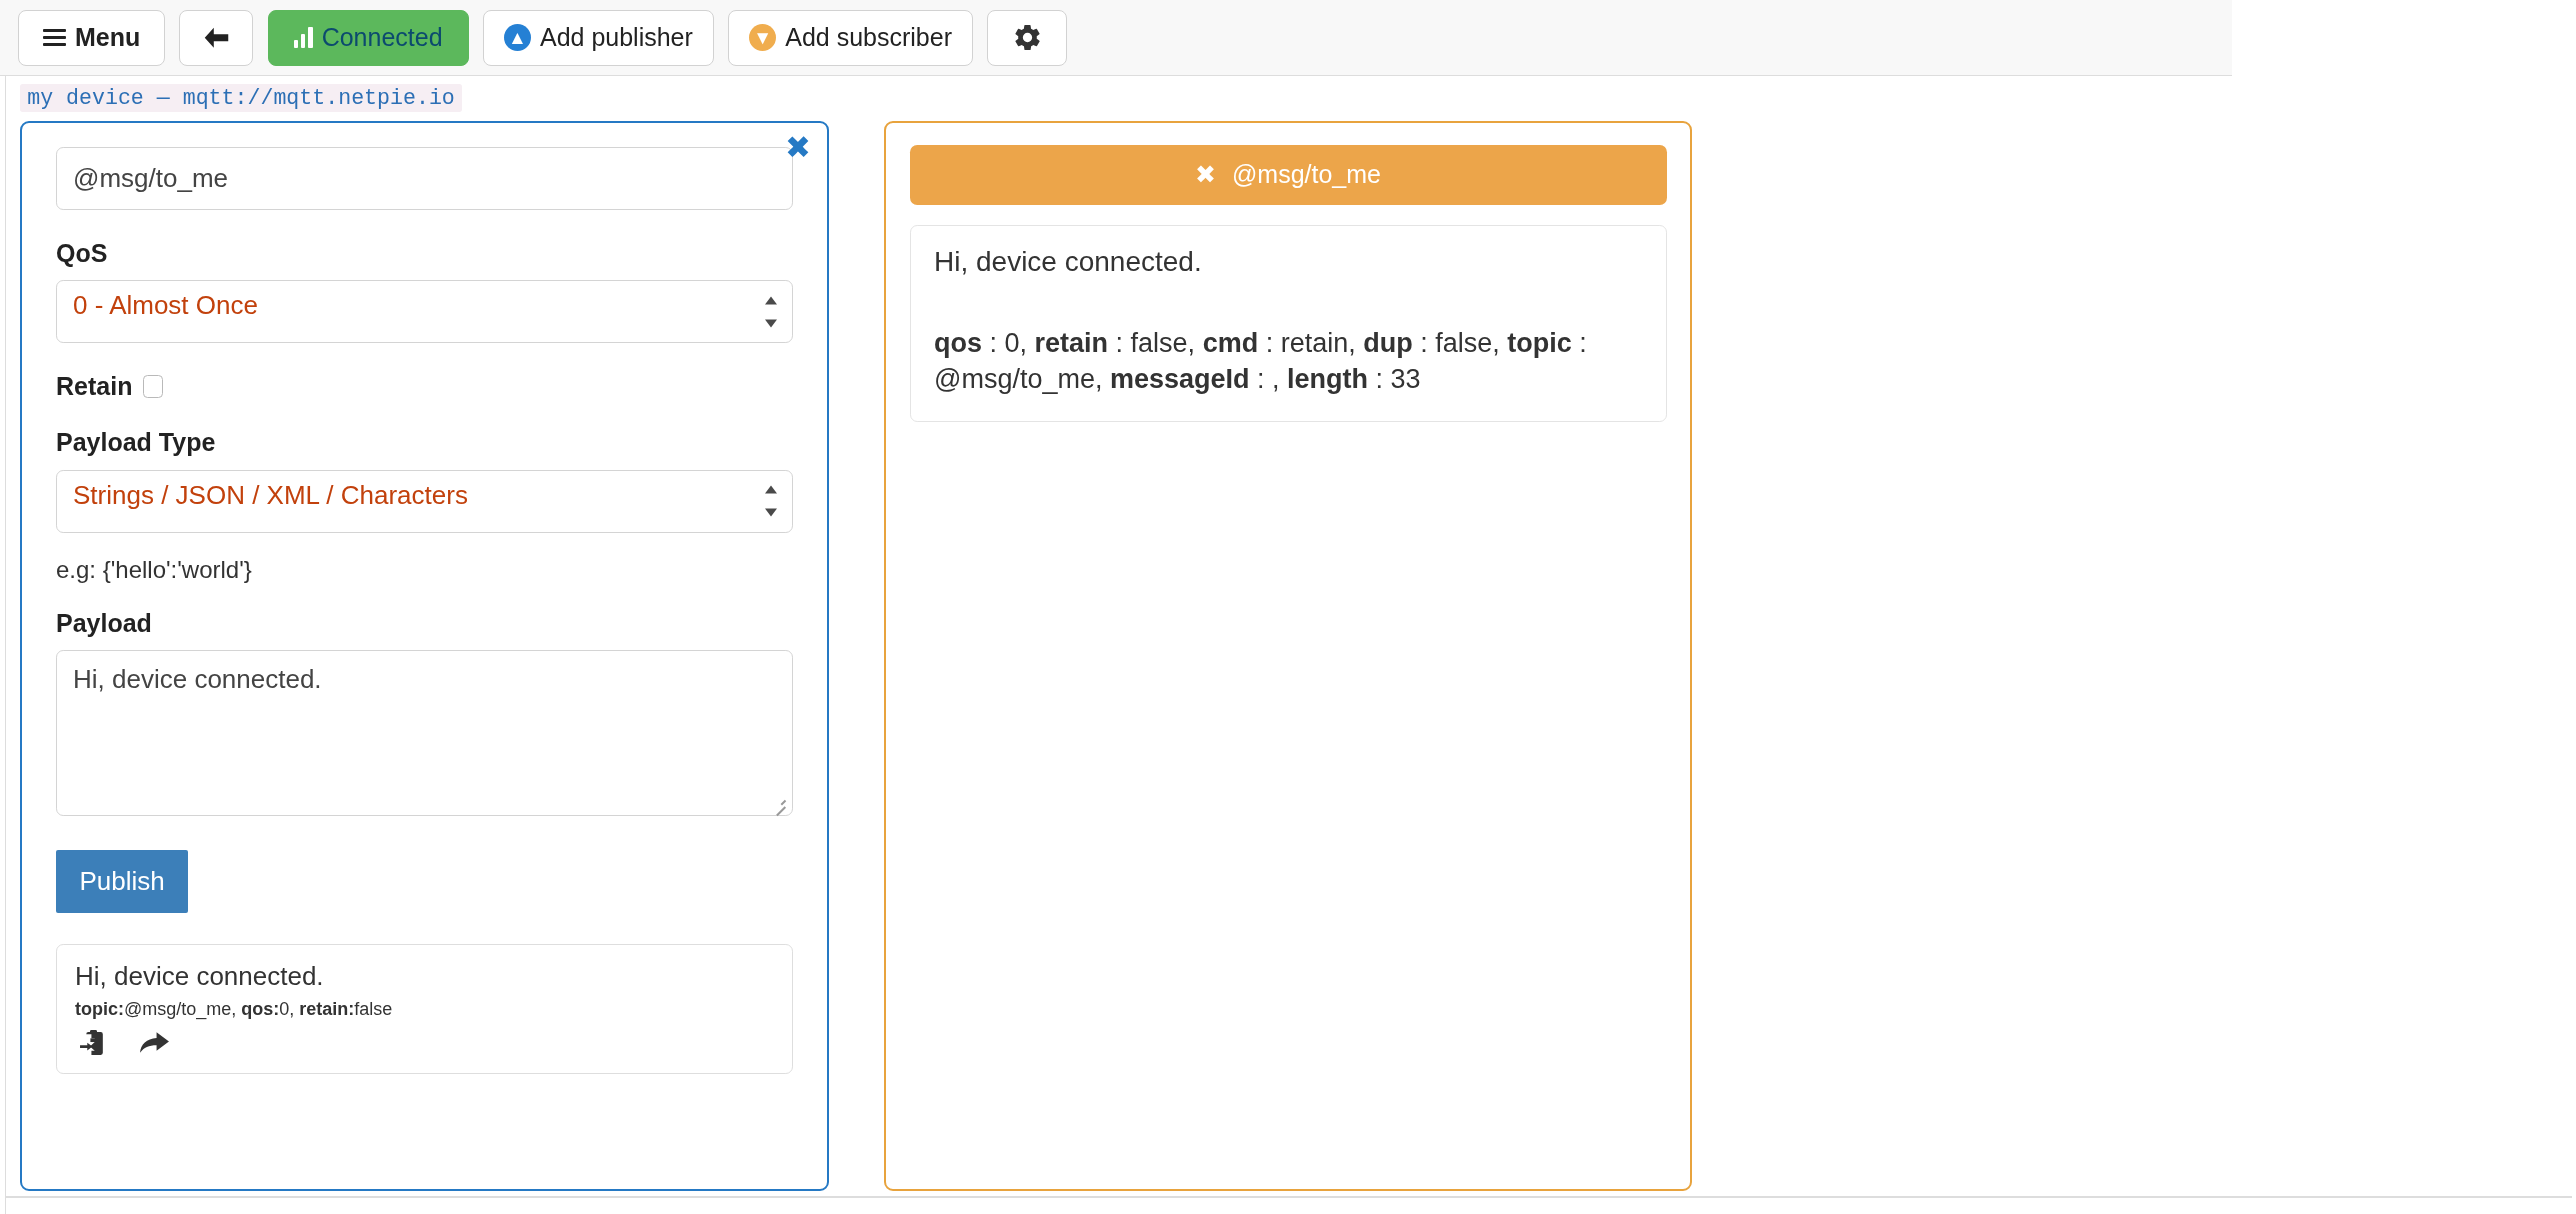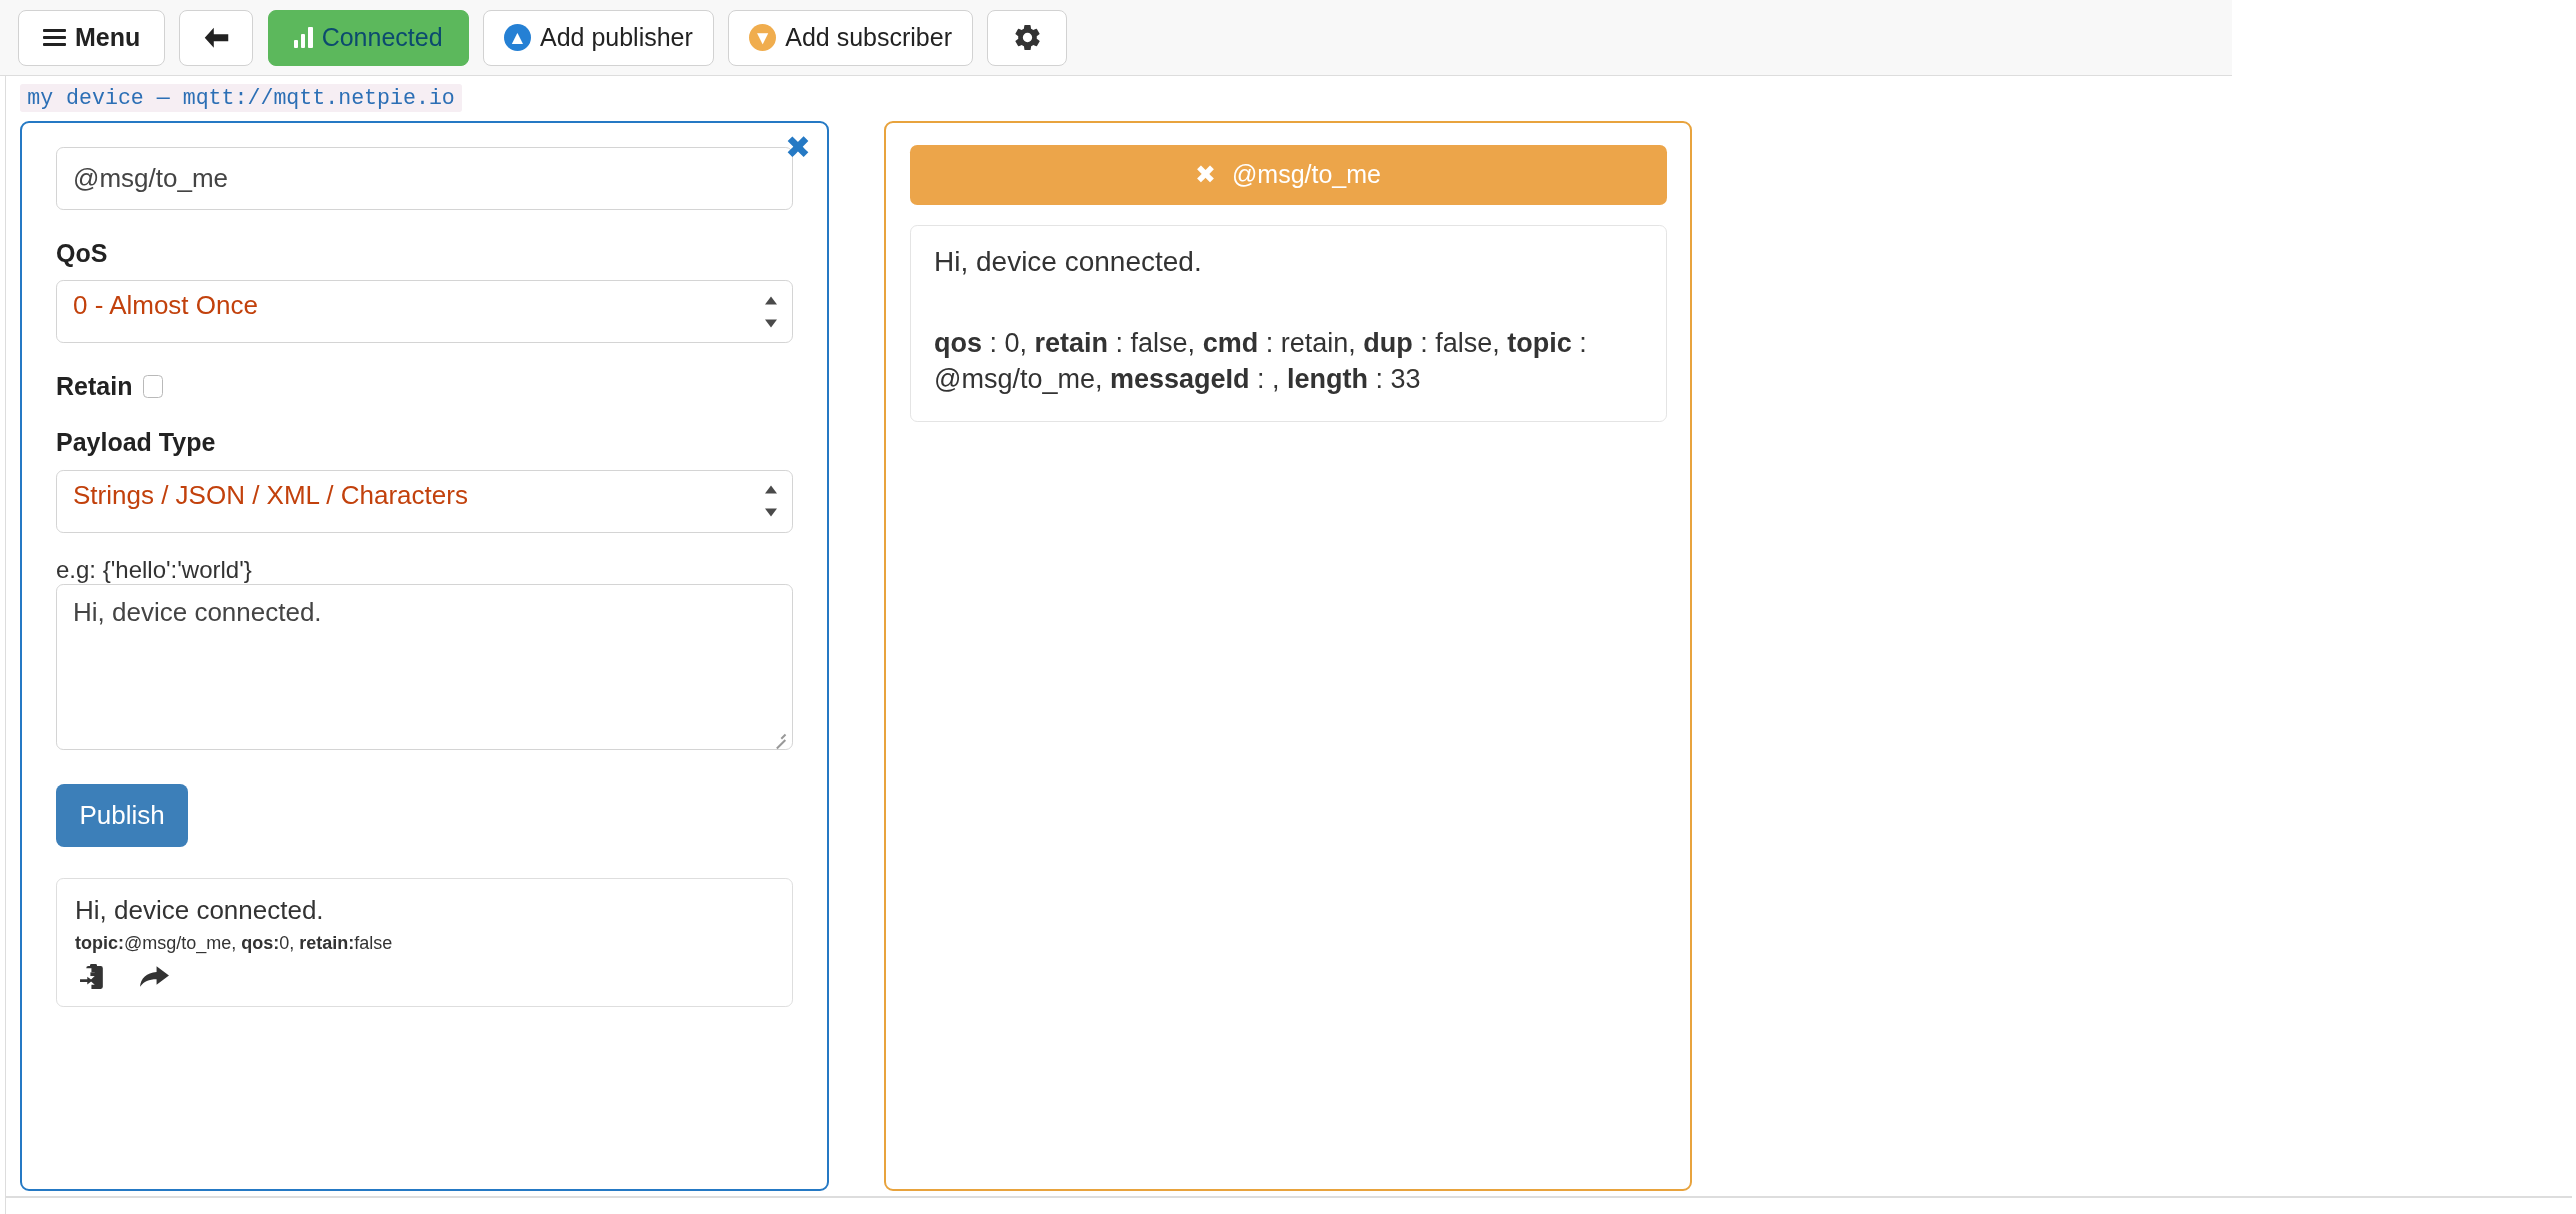--- a/index.html
+++ b/index.html
@@ -214,21 +214,21 @@
   .ta-grip::before { right:0; bottom:2.7px; transform: rotate(-45deg); width: 11.7px;}
   .ta-grip::after  { right:0; bottom:9px; transform: rotate(-45deg); width: 6.3px;}
 
   .publish-btn {
     margin-top: 31px;
     height: 63px;
     padding: 0 23.5px;
     background: #3c7fb9;
     color: #ffffff;
     border: none;
-    border-radius: 8px;
+    border-radius: 2px;
     font-size: 26px;
     cursor: pointer;
     font-family: "Liberation Sans", sans-serif;
   }
   .log-box {
     margin-top: 31px;
     width: 100%;
     border: 1.8px solid #dedede;
     border-radius: 7.2px;
     background: #ffffff;
@@ -355,20 +355,21 @@
       <div class="sel-input">
         <span>Strings / JSON / XML / Characters</span>
       </div>
       <div class="sel-caret">
           <span class="up"></span>
           <span class="dn"></span>
         </div>
     </div>
     <div class="hint">e.g: {'hello':'world'}</div>
 
+    <div class="fld-label" style="margin-top:25px;">Payload</div>
     <div class="ta-wrap">
       <textarea class="payload-ta" placeholder="Payload" style="">Hi, device connected.</textarea>
       <span class="ta-grip"></span>
     </div>
 
     <button class="publish-btn">Publish</button>
 
     <div class="log-box">
       <div class="log-line1">Hi, device connected.</div>
       <div class="log-line2"><b>topic:</b><span>@msg/to_me, </span><b>qos:</b><span>0, </span><b>retain:</b><span>false</span></div>

